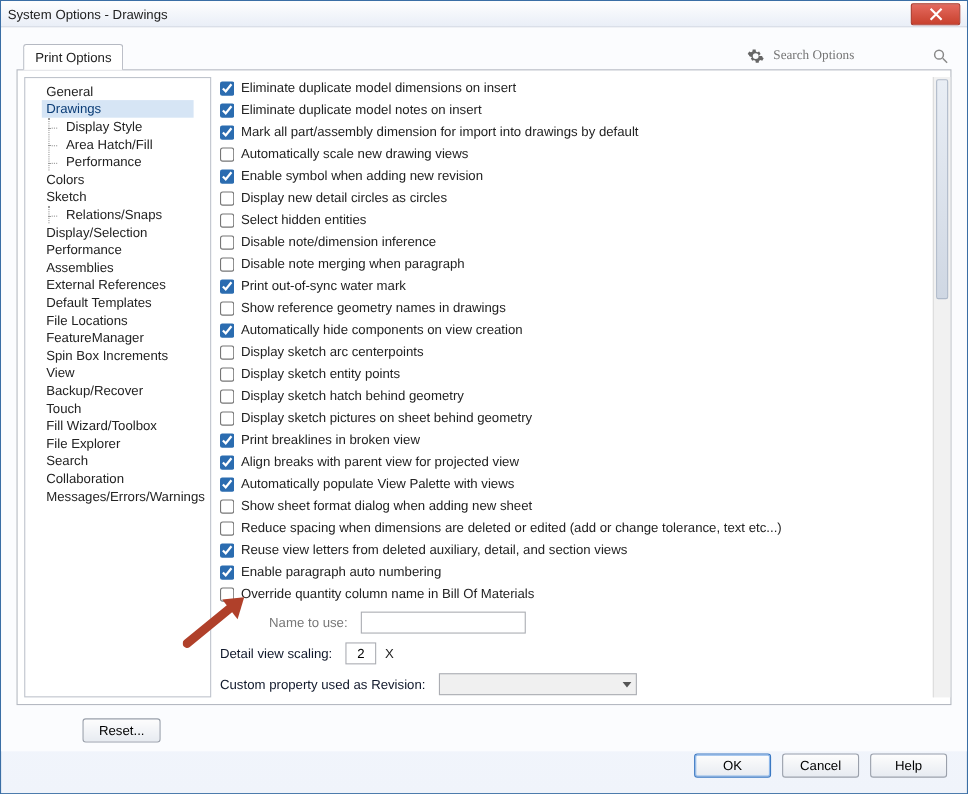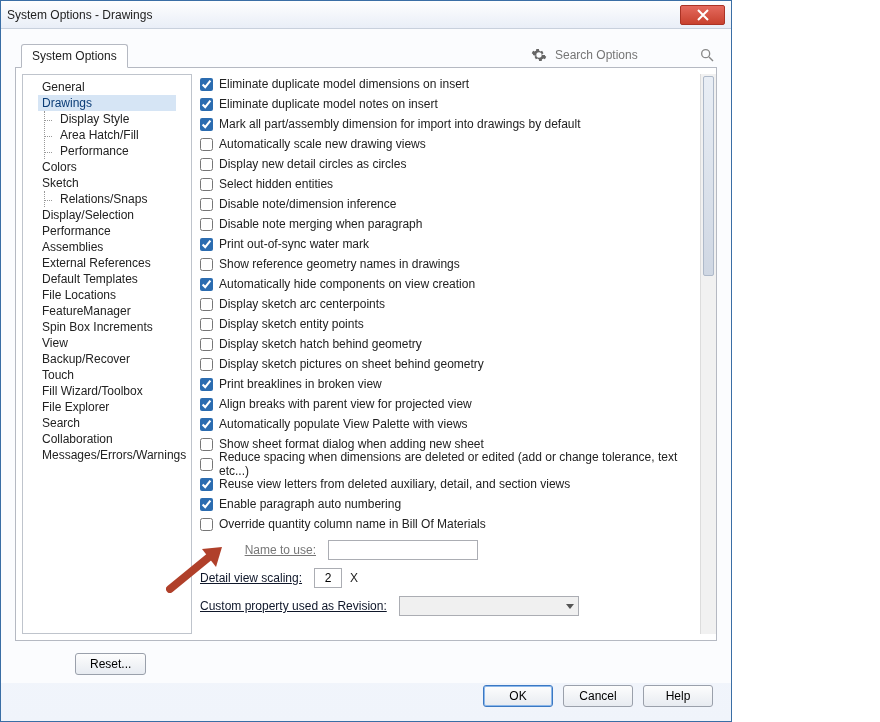--- a/index.html
+++ b/index.html
@@ -4,21 +4,21 @@
 <style>
   * { box-sizing: border-box; }
   body {
     margin: 0;
     font-family: "Segoe UI", Tahoma, sans-serif;
     font-size: 12px;
     background: #fff;
     color: #222;
   }
   .window {
-    width: 732px;
+    width: 880px;
     height: 722px;
     border: 1px solid #3a6ea5;
     background: linear-gradient(#fdfdfd, #f0f4fb);
     display: flex;
     flex-direction: column;
     position: relative;
   }
   .titlebar {
     height: 28px;
     background: linear-gradient(#fefefe, #e9eef7);
@@ -87,20 +87,21 @@
   .gear {
     width:16px; height:16px; color:#666;
   }
   .searchbox {
     border: none;
     background: transparent;
     width: 140px;
     font-size: 12px;
     color:#4c1d95;
     outline:none;
+    font-family:Liberation Serif, serif;
   }
   .mag { width:16px; height:16px; color:#888; }
   .panel {
     flex:1;
     border: 1px solid #b5b9c2;
     background:#fff;
     display:flex;
     position:relative;
     margin-bottom:8px;
   }
@@ -155,21 +156,21 @@
     margin:0 2px 0 0;
   }
   .opt-row label { cursor:default; }
   .field-row {
     display:flex;
     align-items:center;
     gap:8px;
     margin-top:4px;
     height:24px;
   }
-  .field-row .lbl { color:#777; width:120px; text-align:right; padding-right:4px;text-decoration:underline;}
+  .field-row .lbl { color:#777; width:120px; text-align:right; padding-right:4px;}
   .field-row.normal .lbl { color:#0f172a; width:auto; text-align:left;}
   .txt {
     border:1px solid #abadb3;
     padding:2px 4px;
     font-size:12px;
     background:#fff;
   }
   .scrollbar {
     position:absolute; right:0; top:6px; bottom:6px; width:16px;
     background:#f1f1f1;
@@ -239,21 +240,21 @@
       <svg viewBox="0 0 12 12">
           <path d="M1 1 L11 11 M11 1 L1 11" stroke="#fff" stroke-width="2" fill="none"></path>
         </svg>
     </div>
   </div>
 
   <div class="body-area">
 
     <div class="toprow">
       <div class="tabs">
-        <div class="tab active">System Options</div>
+        <div class="tab active">Print Options</div>
       </div>
       <div class="searchwrap">
         <svg class="gear" viewBox="0 0 24 24">
             <path fill="currentColor" d="M12 8a4 4 0 1 0 0 8 4 4 0 0 0 0-8zm9 4a7 7 0 0 1-.1 1.2l2 1.6-2 3.4-2.4-1a7 7 0 0 1-2 1.2l-.4 2.6h-4l-.4-2.6a7 7 0 0 1-2-1.2l-2.4 1-2-3.4 2-1.6A7 7 0 0 1 3 12a7 7 0 0 1 .1-1.2l-2-1.6 2-3.4 2.4 1a7 7 0 0 1 2-1.2L7.9 3h4l.4 2.6a7 7 0 0 1 2 1.2l2.4-1 2 3.4-2 1.6c.07.4.1.8.1 1.2z"></path>
           </svg>
         <input class="searchbox" placeholder="Search Options" style="">
         <svg class="mag" viewBox="0 0 24 24">
             <circle cx="10" cy="10" r="6" fill="none" stroke="currentColor" stroke-width="2"></circle>
             <line x1="15" y1="15" x2="21" y2="21" stroke="currentColor" stroke-width="2"></line>
           </svg>
@@ -305,20 +306,24 @@
             </div>
             <div class="opt-row">
               <input type="checkbox" checked="" style="">
               <label>Mark all part/assembly dimension for import into drawings by default</label>
             </div>
             <div class="opt-row">
               <input type="checkbox" style="">
               <label>Automatically scale new drawing views</label>
             </div>
             <div class="opt-row">
+              <input type="checkbox" checked="" style="">
+              <label>Enable symbol when adding new revision</label>
+            </div>
+            <div class="opt-row">
               <input type="checkbox" style="">
               <label>Display new detail circles as circles</label>
             </div>
             <div class="opt-row">
               <input type="checkbox" style="">
               <label>Select hidden entities</label>
             </div>
             <div class="opt-row">
               <input type="checkbox" style="">
               <label>Disable note/dimension inference</label>

